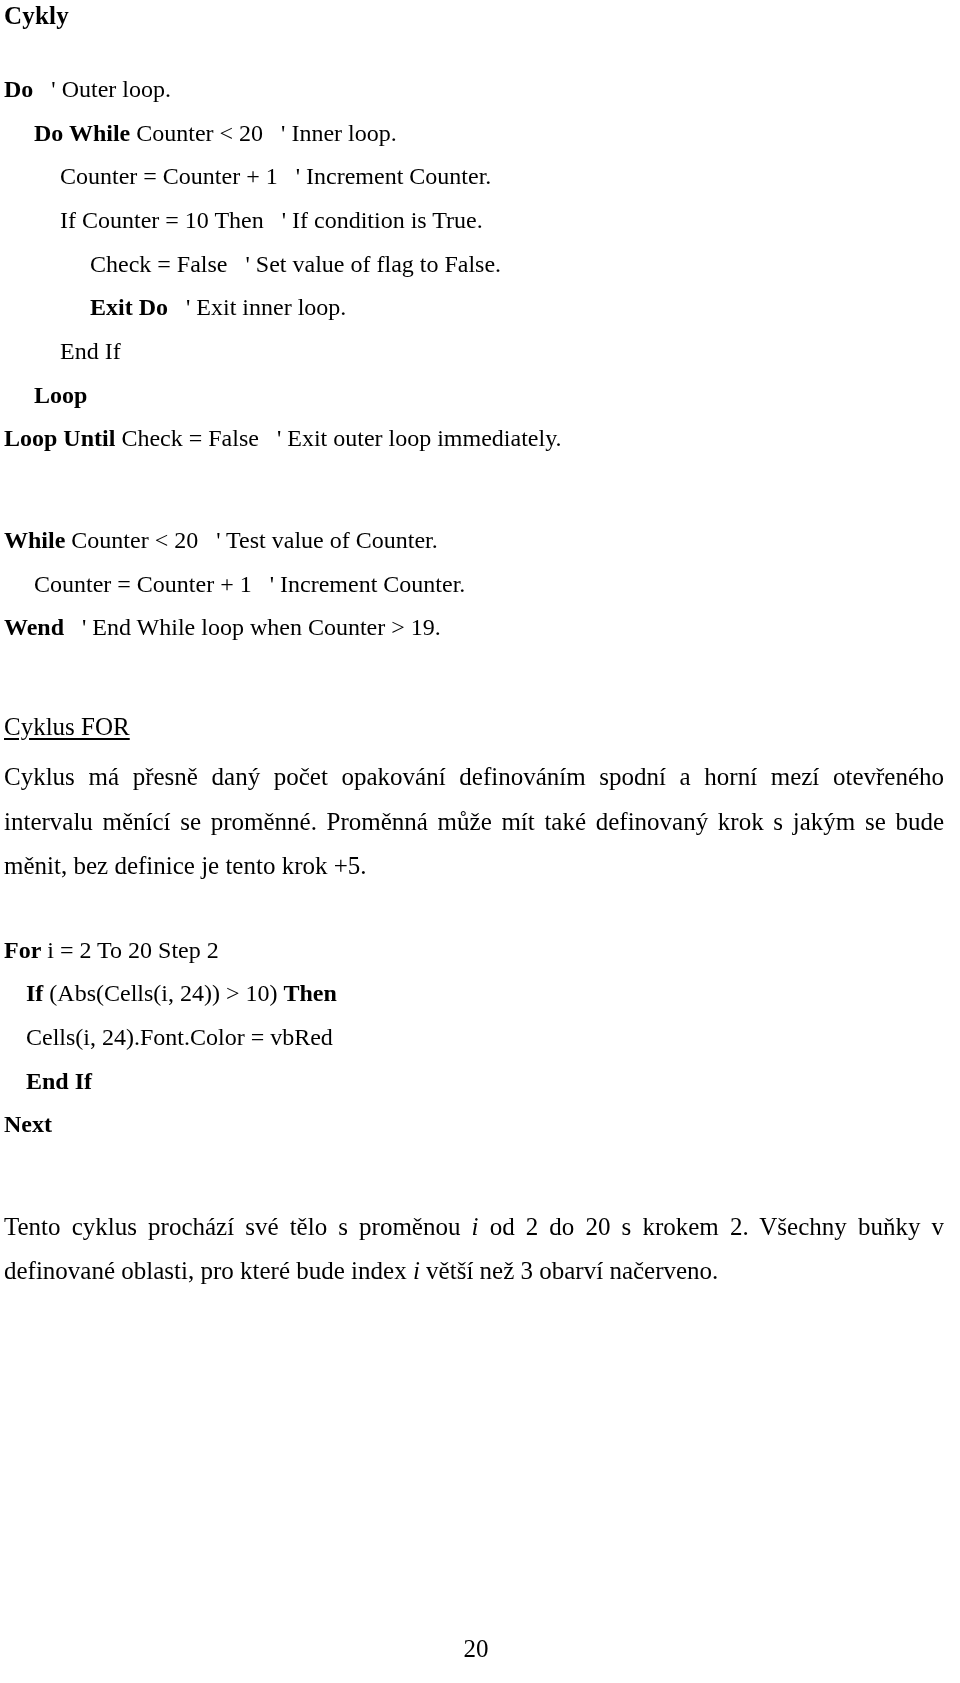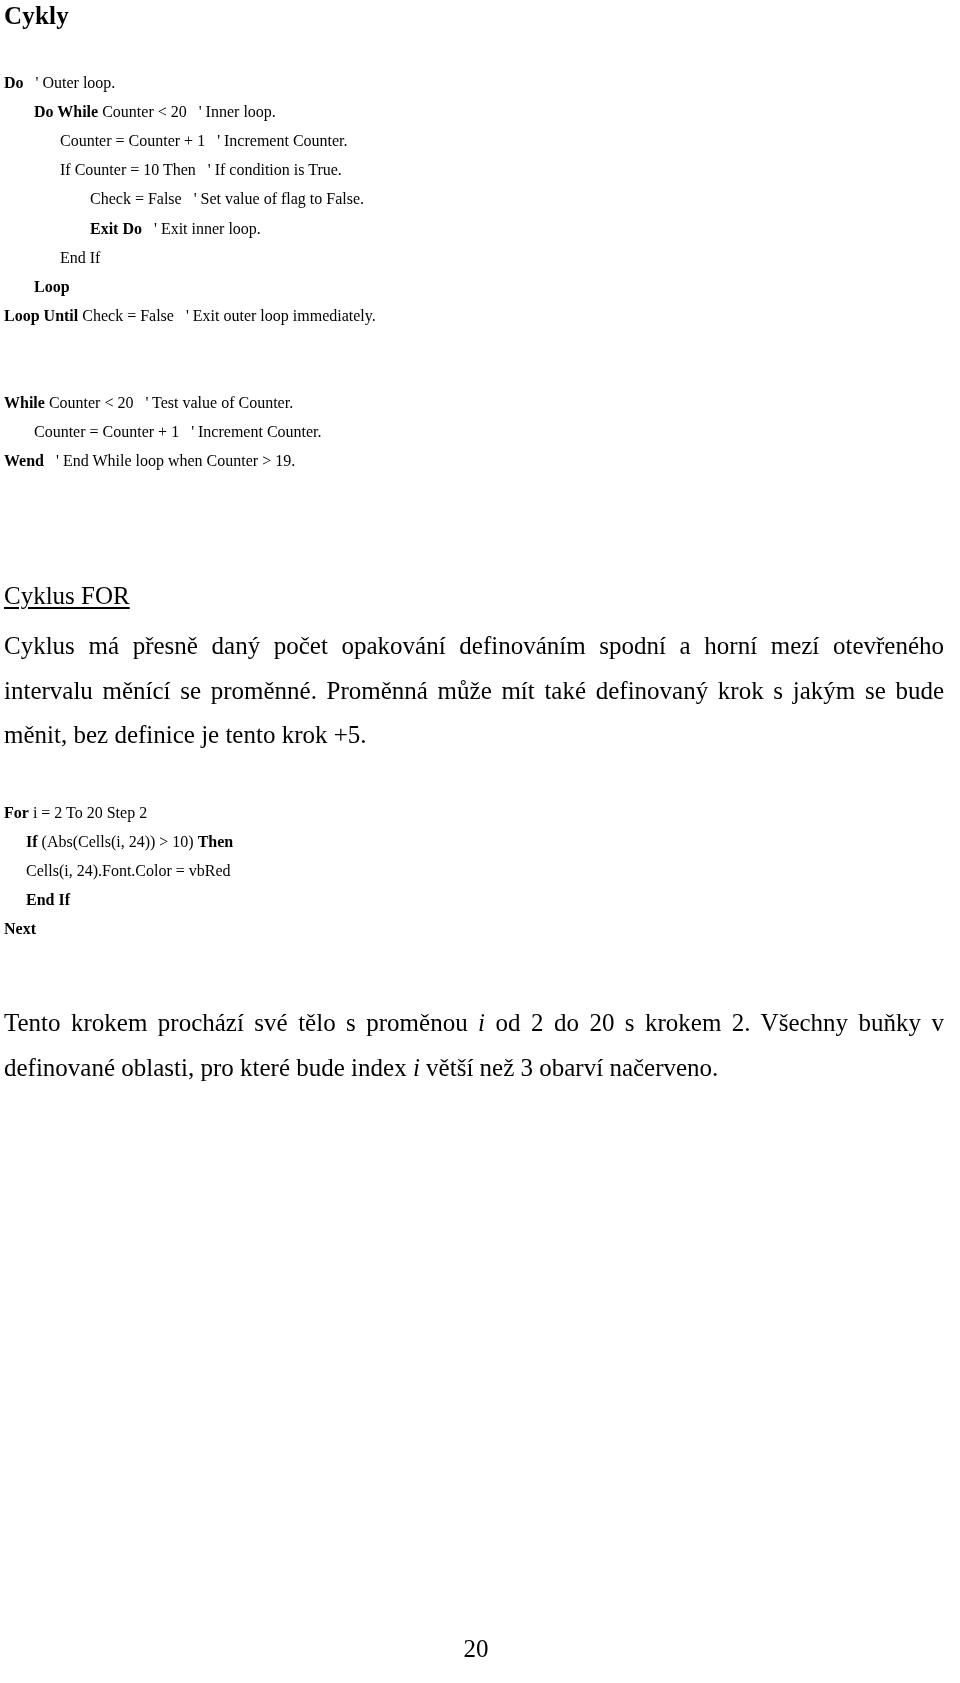--- a/index.html
+++ b/index.html
@@ -53,21 +53,21 @@
     text-justify: inter-word;
   }
   .para.nojust { text-align: left; }
 
   .para-lead { padding-top: 16px; }
 
   .italic { font-style: italic; }
 
   
   .code {
-    font-size: 16px;
+    font-size: 24px;
     line-height: 1.82;
     margin: 0;
     white-space: pre;
   }
   .code .kw { font-weight: bold; }
   .code-line { white-space: pre; }
   .spacer-md { height: 40px; }
   .spacer-lg { height: 58px; }
 
   
@@ -93,27 +93,27 @@
   <div class="spacer-md"></div>
 
   <div class="code" id="code-do"><div class="code-line" style="padding-left: 0px;"><span class="kw">Do</span><span>   ' Outer loop.</span></div><div class="code-line" style="padding-left: 30px;"><span class="kw">Do While</span><span> Counter &lt; 20</span><span>   ' Inner loop.</span></div><div class="code-line" style="padding-left: 56px;"><span>Counter = Counter + 1</span><span>   ' Increment Counter.</span></div><div class="code-line" style="padding-left: 56px;"><span>If Counter = 10 Then</span><span>   ' If condition is True.</span></div><div class="code-line" style="padding-left: 86px;"><span>Check = False</span><span>   ' Set value of flag to False.</span></div><div class="code-line" style="padding-left: 86px;"><span class="kw">Exit Do</span><span>   ' Exit inner loop.</span></div><div class="code-line" style="padding-left: 56px;"><span>End If</span></div><div class="code-line" style="padding-left: 30px;"><span class="kw">Loop</span></div><div class="code-line" style="padding-left: 0px;"><span class="kw">Loop Until</span><span> Check = False</span><span>   ' Exit outer loop immediately.</span></div></div>
 
   <div class="spacer-lg"></div>
 
   <div class="code" id="code-while"><div class="code-line" style="padding-left: 0px;"><span class="kw">While</span><span> Counter &lt; 20</span><span>   ' Test value of Counter.</span></div><div class="code-line" style="padding-left: 30px;"><span>Counter = Counter + 1</span><span>   ' Increment Counter.</span></div><div class="code-line" style="padding-left: 0px;"><span class="kw">Wend</span><span>   ' End While loop when Counter &gt; 19.</span></div></div>
 
   <div class="spacer-lg"></div>
 
-  <h2 class="h-sub" style="padding-top:6px;margin-top:44px;">Cyklus FOR</h2>
+  <h2 class="h-sub" style="padding-top:6px;">Cyklus FOR</h2>
 
   <p class="para para-lead">Cyklus má přesně daný počet opakování definováním spodní a horní mezí otevřeného intervalu měnící se proměnné. Proměnná může mít také definovaný krok s jakým se bude měnit, bez definice je tento krok +5.</p>
 
   <div class="spacer-md"></div>
 
   <div class="code" id="code-for"><div class="code-line" style="padding-left: 0px;"><span class="kw">For</span><span> i = 2 To 20 Step 2</span></div><div class="code-line" style="padding-left: 22px;"><span class="kw">If</span><span> (Abs(Cells(i, 24)) &gt; 10) </span><span class="kw">Then</span></div><div class="code-line" style="padding-left: 22px;"><span>Cells(i, 24).Font.Color = vbRed</span></div><div class="code-line" style="padding-left: 22px;"><span class="kw">End If</span></div><div class="code-line" style="padding-left: 0px;"><span class="kw">Next</span></div></div>
 
   <div class="spacer-lg"></div>
 
-  <p class="para" id="closing-para"><span>Tento krokem prochází své tělo s proměnou </span><span class="italic">i</span><span> od 2 do 20 s krokem 2. Všechny buňky v definované oblasti, pro které bude index </span><span class="italic">i</span><span> větší než 3 obarví načerveno.</span></p>
+  <p class="para" id="closing-para"><span>Tento cyklus prochází své tělo s proměnou </span><span class="italic">i</span><span> od 2 do 20 s krokem 2. Všechny buňky v definované oblasti, pro které bude index </span><span class="italic">i</span><span> větší než 3 obarví načerveno.</span></p>
 
   <div class="page-number">20</div>
 
 </div>
 
 </body></html>

